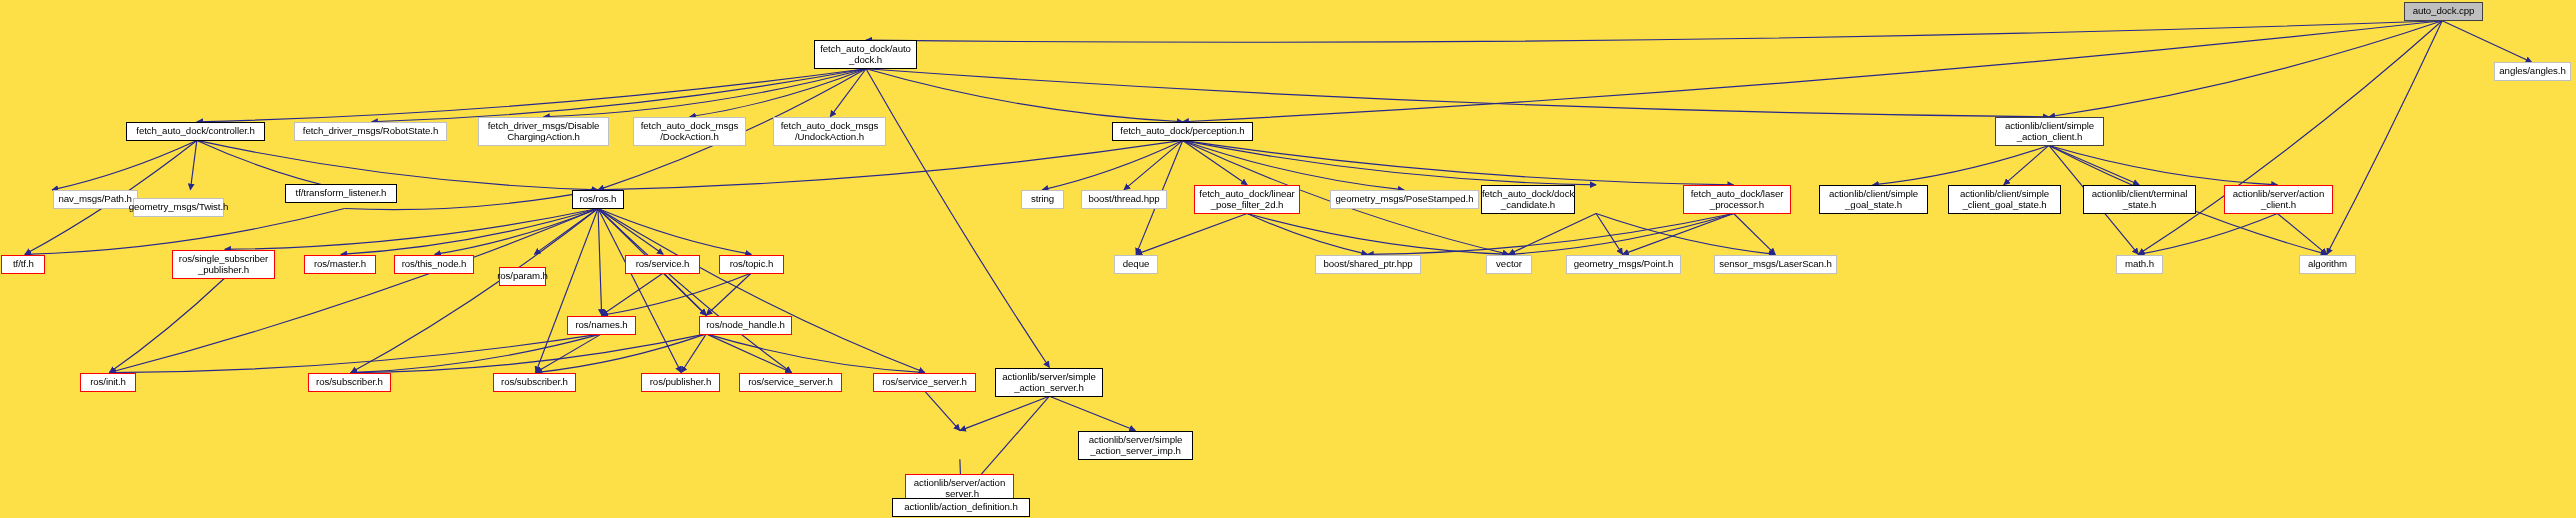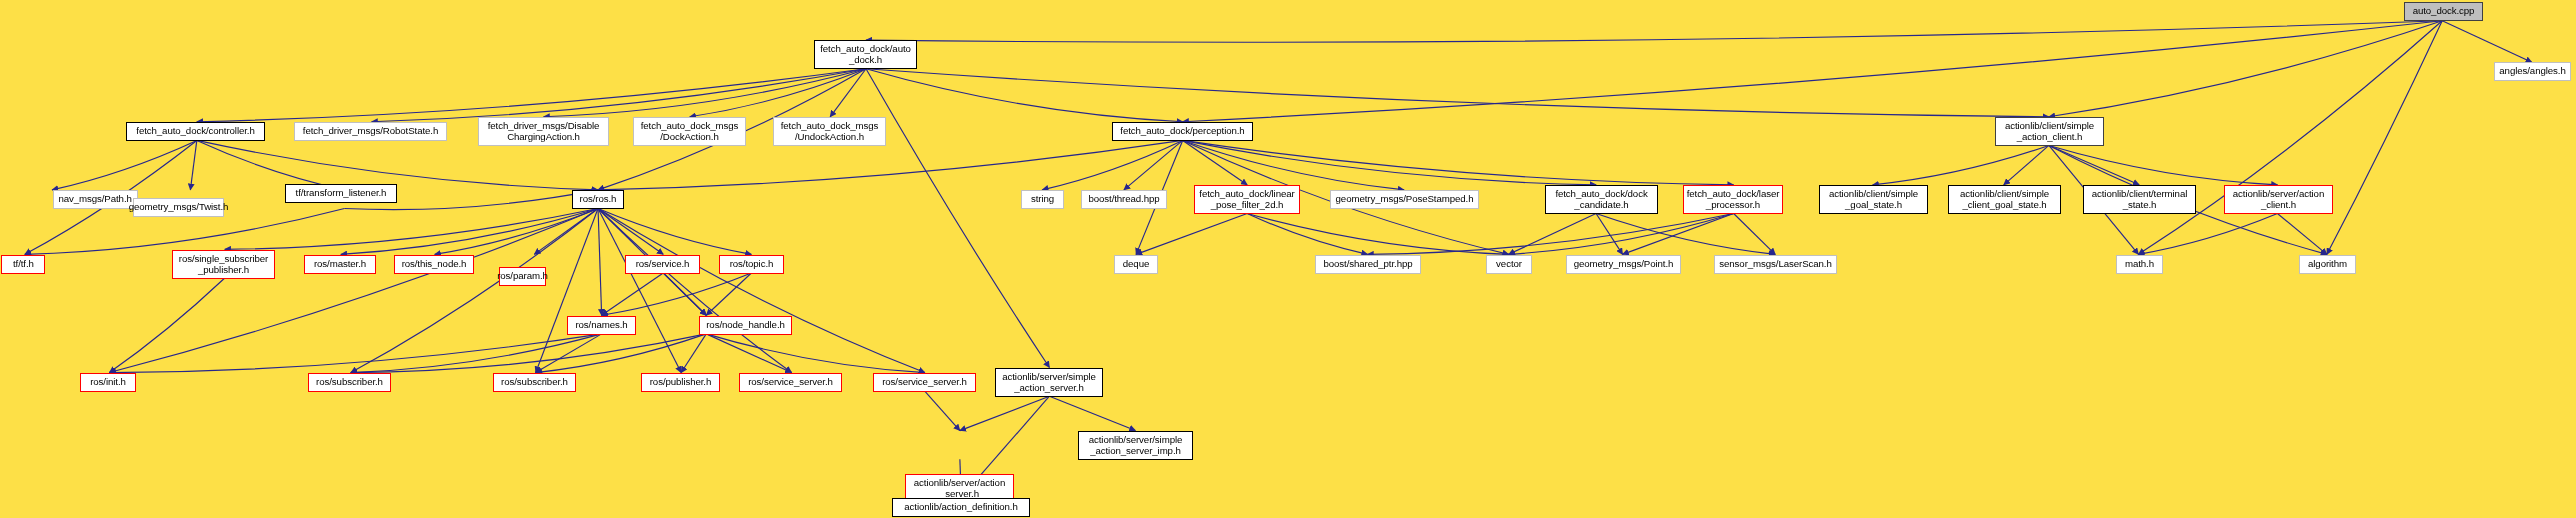--- a/index.html
+++ b/index.html
@@ -167,23 +167,23 @@
 _action_client.h</div>
       <div class="node default" style="left: 8.6px; top: 190px; width: 85px; height: 18.6px; margin-left: 44px;">nav_msgs/Path.h</div>
       <div class="node default" style="left: 133px; top: 190px; width: 91px; height: 18.6px; margin-top: 8px;">geometry_msgs/Twist.h</div>
       <div class="node black" style="left: 285px; top: 184px; width: 112px; height: 18.6px;">tf/transform_listener.h</div>
       <div class="node black" style="left: 572px; top: 190px; width: 52px; height: 18.6px;">ros/ros.h</div>
       <div class="node default" style="left: 1021px; top: 190px; width: 43px; height: 18.6px;">string</div>
       <div class="node default" style="left: 1081px; top: 190px; width: 86px; height: 18.6px;">boost/thread.hpp</div>
       <div class="node red" style="left: 1194px; top: 185px; width: 106px; height: 29px;">fetch_auto_dock/linear
 _pose_filter_2d.h</div>
       <div class="node default" style="left: 1330px; top: 190px; width: 149px; height: 18.6px;">geometry_msgs/PoseStamped.h</div>
-      <div class="node black" style="left: 1545px; top: 185px; width: 113px; height: 29px;">fetch_auto_dock/dock
+      <div class="node black" style="left: 1481px; top: 185px; width: 94px; height: 29px;">fetch_auto_dock/dock
 _candidate.h</div>
-      <div class="node red" style="left: 1683px; top: 185px; width: 100px; height: 29px;">fetch_auto_dock/laser
+      <div class="node red" style="left: 1683px; top: 185px; width: 108px; height: 29px;">fetch_auto_dock/laser
 _processor.h</div>
       <div class="node black" style="left: 1819px; top: 185px; width: 109px; height: 29px;">actionlib/client/simple
 _goal_state.h</div>
       <div class="node black" style="left: 1948px; top: 185px; width: 113px; height: 29px;">actionlib/client/simple
 _client_goal_state.h</div>
       <div class="node black" style="left: 2083px; top: 185px; width: 113px; height: 29px;">actionlib/client/terminal
 _state.h</div>
       <div class="node red" style="left: 2224px; top: 185px; width: 109px; height: 29px;">actionlib/server/action
 _client.h</div>
       <div class="node red" style="left: 1.4px; top: 255px; width: 44px; height: 18.6px;">tf/tf.h</div>

